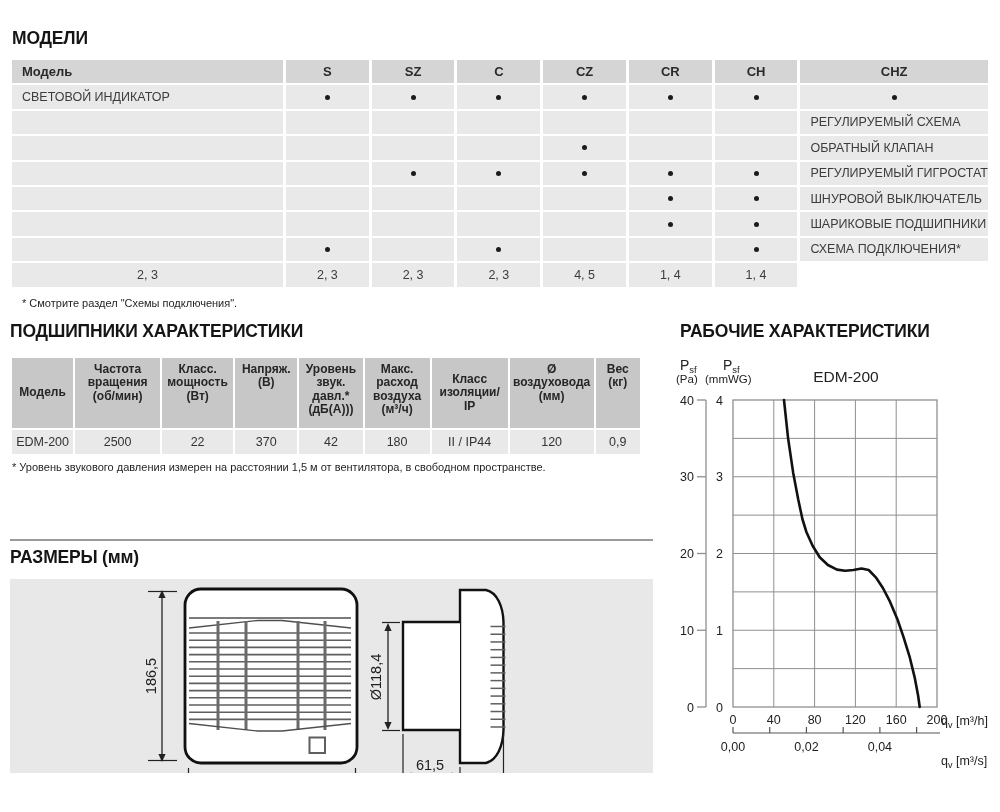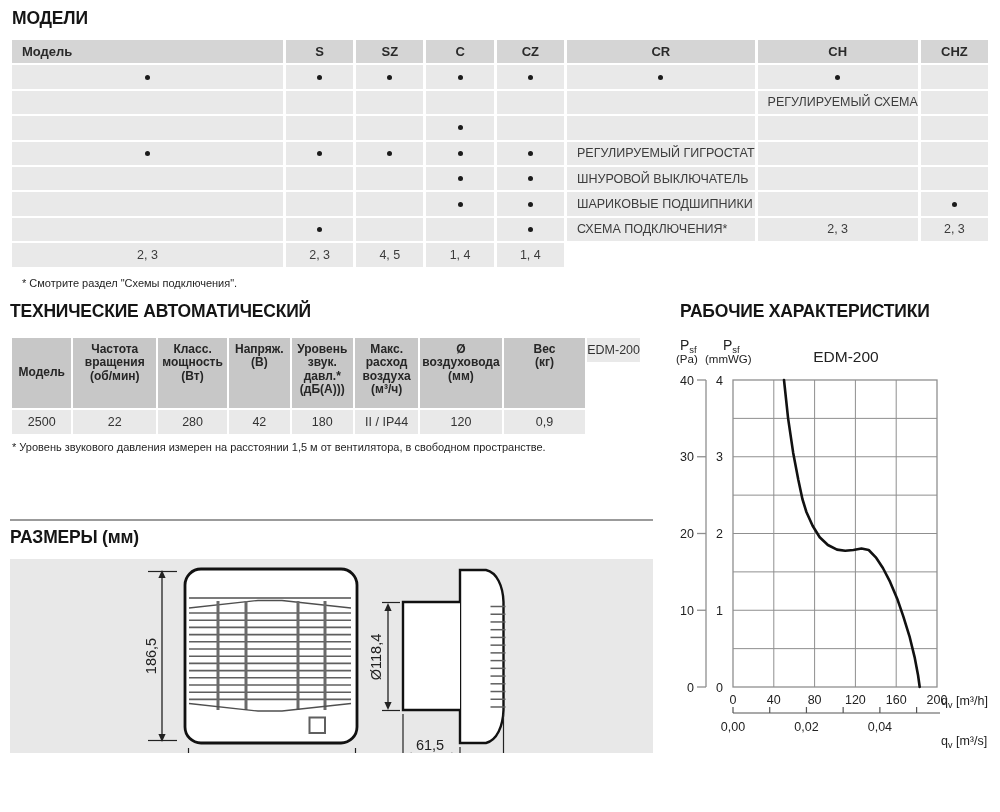--- a/index.html
+++ b/index.html
@@ -1,17 +1,17 @@
 <!DOCTYPE html>
 <html><head>
 <meta charset="utf-8">
 <style>
   html,body{margin:0;padding:0;background:#fff;}
   .page{position:relative;width:1000px;height:753px;background:#fff;overflow:hidden;
-        font-family:"Liberation Sans","DejaVu Sans",sans-serif;color:#2e2e2e;}
+        font-family:"Liberation Sans","DejaVu Sans",sans-serif;color:#2e2e2e;margin-top:20px;}
   .sec-title{position:absolute;margin:0;font-size:17.5px;font-weight:bold;color:#151515;letter-spacing:-0.2px;white-space:nowrap;}
   
   .m-table{position:absolute;left:12px;top:40px;width:976px;display:grid;
            grid-template-columns:271px repeat(7,1fr);column-gap:3px;row-gap:2px;grid-auto-rows:23.4px;}
   .m-cell{background:#e9e9e9;display:flex;align-items:center;justify-content:center;
           font-size:12.5px;color:#3c3c3c;white-space:nowrap;}
   .m-hdr{background:#d5d5d5;font-weight:bold;font-size:13px;color:#2a2a2a;}
   .m-feat{justify-content:flex-start;padding-left:10px;}
   .dot{width:5px;height:5px;border-radius:50%;background:#1b1b1b;}
   .fn{position:absolute;font-size:11px;color:#1f1f1f;white-space:nowrap;}
@@ -39,20 +39,21 @@
 
   <div class="m-table" id="models-table">
       <div class="m-cell m-hdr m-feat">Модель</div>
       <div class="m-cell m-hdr">S</div>
       <div class="m-cell m-hdr">SZ</div>
       <div class="m-cell m-hdr">C</div>
       <div class="m-cell m-hdr">CZ</div>
       <div class="m-cell m-hdr">CR</div>
       <div class="m-cell m-hdr">CH</div>
       <div class="m-cell m-hdr">CHZ</div>
+      <div class="m-cell m-feat">СВЕТОВОЙ ИНДИКАТОР</div>
       <div class="m-cell">
         <span class="dot"></span>
       </div>
       <div class="m-cell">
         <span class="dot"></span>
       </div>
       <div class="m-cell">
         <span class="dot"></span>
       </div>
       <div class="m-cell">
@@ -77,20 +78,21 @@
       <div class="m-cell m-feat">РЕГУЛИРУЕМЫЙ СХЕМА</div>
       <div class="m-cell"></div>
       <div class="m-cell"></div>
       <div class="m-cell"></div>
       <div class="m-cell"></div>
       <div class="m-cell">
         <span class="dot"></span>
       </div>
       <div class="m-cell"></div>
       <div class="m-cell"></div>
+      <div class="m-cell m-feat">ОБРАТНЫЙ КЛАПАН</div>
       <div class="m-cell"></div>
       <div class="m-cell"></div>
       <div class="m-cell">
         <span class="dot"></span>
       </div>
       <div class="m-cell">
         <span class="dot"></span>
       </div>
       <div class="m-cell">
         <span class="dot"></span>
@@ -144,21 +146,21 @@
       <div class="m-cell">2, 3</div>
       <div class="m-cell">2, 3</div>
       <div class="m-cell">2, 3</div>
       <div class="m-cell">4, 5</div>
       <div class="m-cell">1, 4</div>
       <div class="m-cell">1, 4</div>
     </div>
 
   <div class="fn" style="left:22px;top:277px;">* Смотрите раздел "Схемы подключения".</div>
 
-  <h2 class="sec-title" style="left:10px;top:301px;">ТЕХНИЧЕСКИЕ АВТОМАТИЧЕСКИЙ</h2>
+  <h2 class="sec-title" style="left:10px;top:301px;">ПОДШИПНИКИ ХАРАКТЕРИСТИКИ</h2>
 
   <div class="t-table" id="tech-table">
       <div class="t-hdr center">
         <span>Модель</span>
       </div>
       <div class="t-hdr">
         <span>Частота вращения</span>
         <span>(об/мин)</span>
       </div>
       <div class="t-hdr">
@@ -170,32 +172,35 @@
         <span>(В)</span>
       </div>
       <div class="t-hdr">
         <span>Уровень звук. давл.*</span>
         <span>(дБ(А)))</span>
       </div>
       <div class="t-hdr">
         <span>Макс. расход воздуха</span>
         <span>(м³/ч)</span>
       </div>
+      <div class="t-hdr center">
+        <span>Класс изоляции/ IP</span>
+      </div>
       <div class="t-hdr">
         <span>Ø воздуховода</span>
         <span>(мм)</span>
       </div>
       <div class="t-hdr">
         <span>Вес</span>
         <span>(кг)</span>
       </div>
       <div class="t-cell">EDM-200</div>
       <div class="t-cell">2500</div>
       <div class="t-cell">22</div>
-      <div class="t-cell">280</div>
+      <div class="t-cell">370</div>
       <div class="t-cell">42</div>
       <div class="t-cell">180</div>
       <div class="t-cell">II / IP44</div>
       <div class="t-cell">120</div>
       <div class="t-cell">0,9</div>
     </div>
 
   <div class="fn" style="left:12px;top:441px;">* Уровень звукового давления измерен на расстоянии 1,5 м от вентилятора, в свободном пространстве.</div>
 
   <h2 class="sec-title" style="left:680px;top:301px;">РАБОЧИЕ ХАРАКТЕРИСТИКИ</h2>

